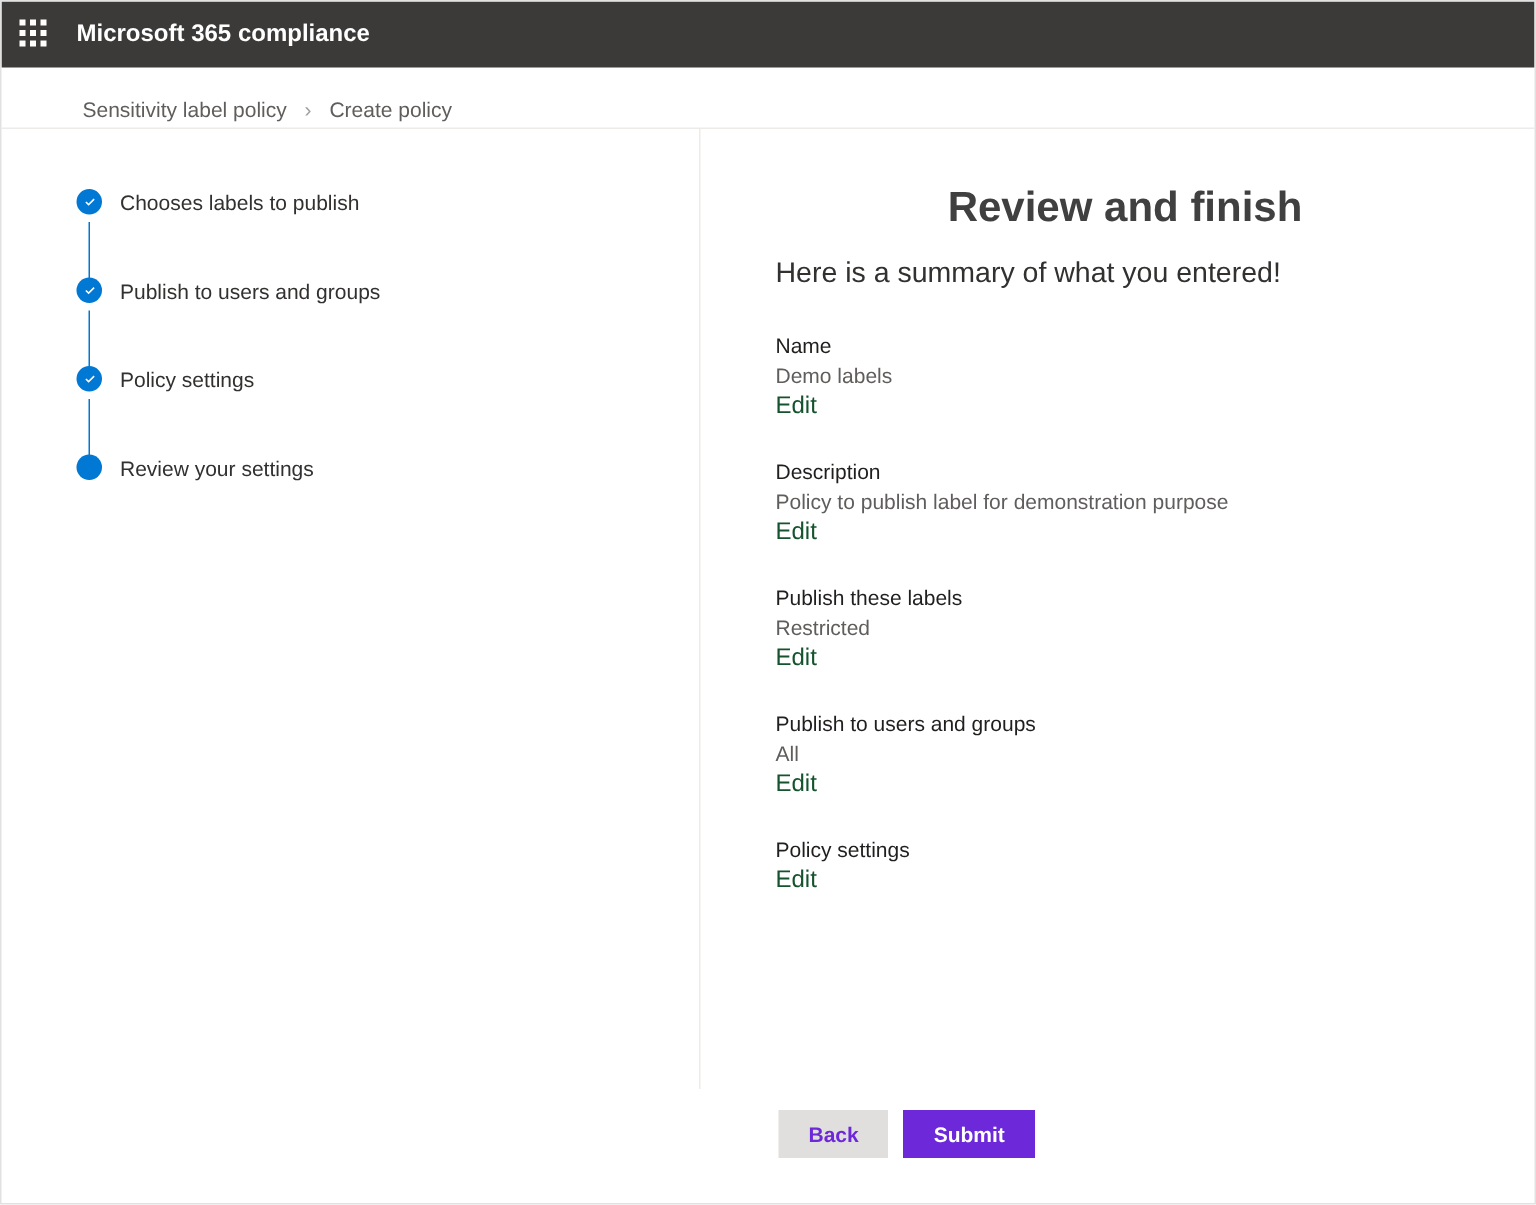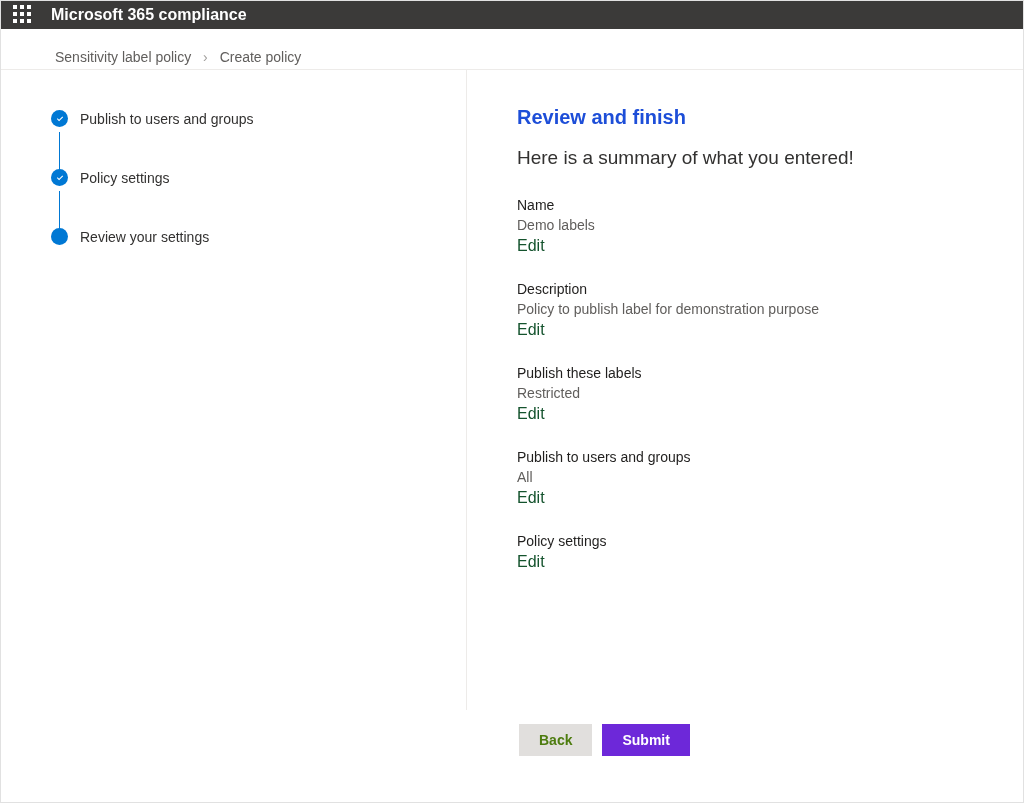--- a/index.html
+++ b/index.html
@@ -10,21 +10,21 @@
     color: #323130;
     background: #fff;
     width: 1024px;
     height: 803px;
     overflow: hidden;
     border: 1px solid #e1e1e1;
   }
   .topbar {
     background: #3b3a39;
     color: #fff;
-    height: 28px;
+    height: 44px;
     display: flex;
     align-items: center;
     padding: 0 12px;
   }
   .app-launcher {
     width: 20px;
     height: 20px;
     display: grid;
     grid-template-columns: repeat(3, 4px);
     grid-template-rows: repeat(3, 4px);
@@ -106,24 +106,25 @@
     color: #323130;
   }
   .step.current .step-label {
     font-weight: 400;
   }
   .right {
     flex: 1;
     padding: 36px 40px 0 50px;
   }
   .right h1 {
-    font-size: 20px;
+    font-size: 28px;
     font-weight: 700;
     margin: 0 0 18px 0;
-    color: #1d4ed8;
+    color: #404040;
+    text-align: center;
   }
   .summary-intro {
     font-size: 19px;
     color: #323130;
     margin-bottom: 28px;
   }
   .section {
     margin-bottom: 26px;
   }
   .section-title {
@@ -151,21 +152,21 @@
     height: 32px;
     padding: 0 20px;
     border: none;
     font-size: 14px;
     font-weight: 600;
     cursor: pointer;
     font-family: inherit;
   }
   .btn-secondary {
     background: #e1dfdd;
-    color: #4d7c0f;
+    color: #6d28d9;
     text-align: right;
   }
   .btn-primary {
     background: #6d28d9;
     color: #fff;
   }
 </style>
 </head>
 <body>
 
@@ -192,20 +193,28 @@
 
 <div class="content">
   <div class="left">
     <ul class="steps">
       <li class="step">
         <span class="step-circle">
           <svg viewBox="0 0 16 16">
               <path d="M6.5 11.5 3 8l1.2-1.2 2.3 2.3 5.3-5.3L13 5z"></path>
             </svg>
         </span>
+        <span class="step-label">Chooses labels to publish</span>
+      </li>
+      <li class="step">
+        <span class="step-circle">
+          <svg viewBox="0 0 16 16">
+              <path d="M6.5 11.5 3 8l1.2-1.2 2.3 2.3 5.3-5.3L13 5z"></path>
+            </svg>
+        </span>
         <span class="step-label">Publish to users and groups</span>
       </li>
       <li class="step">
         <span class="step-circle">
           <svg viewBox="0 0 16 16">
               <path d="M6.5 11.5 3 8l1.2-1.2 2.3 2.3 5.3-5.3L13 5z"></path>
             </svg>
         </span>
         <span class="step-label">Policy settings</span>
       </li>

